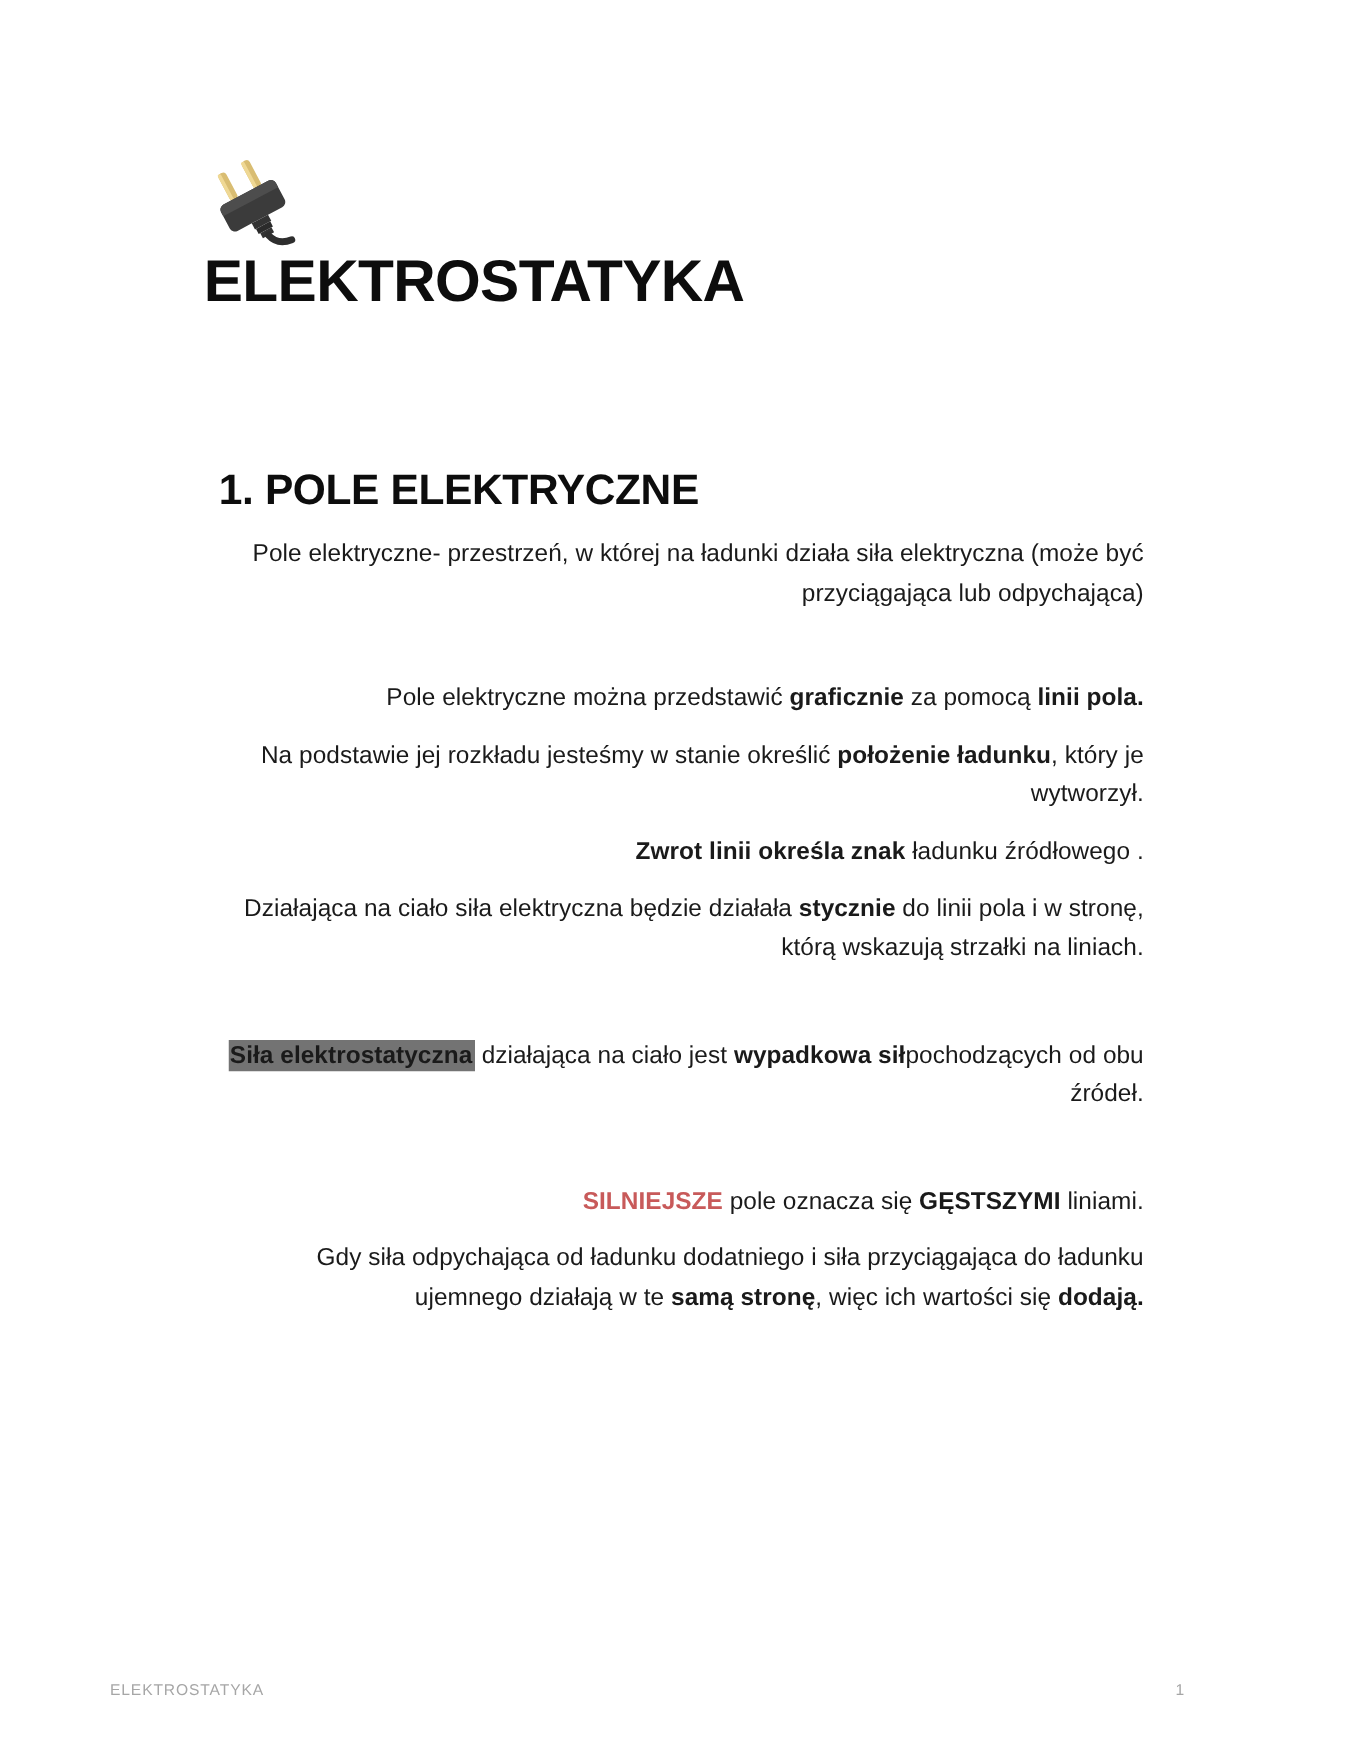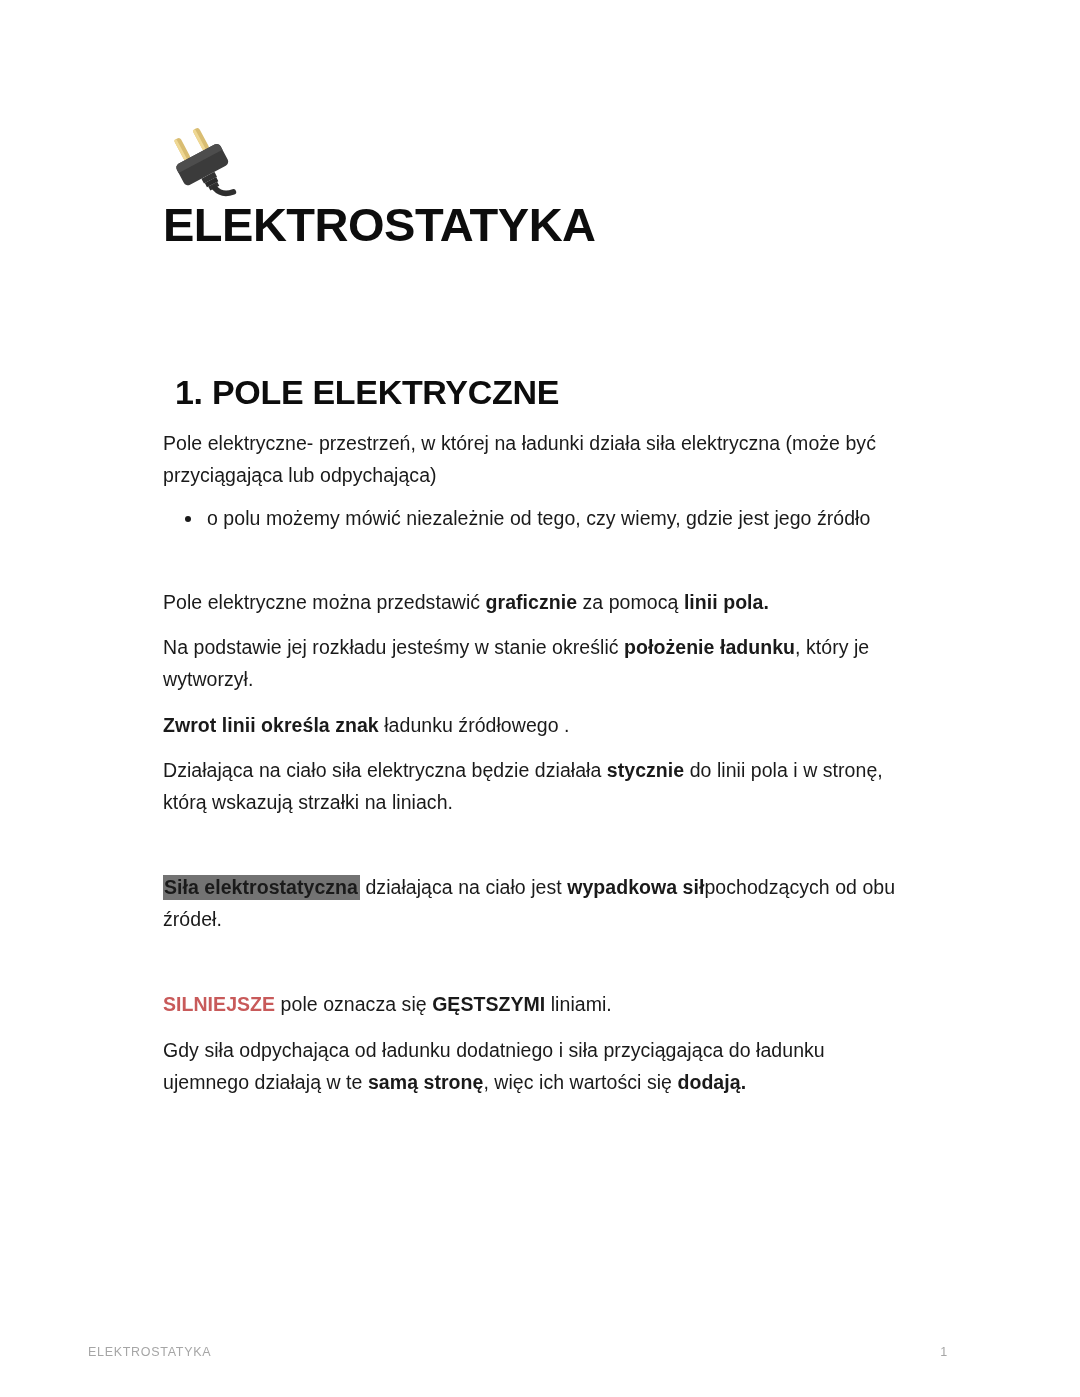--- a/index.html
+++ b/index.html
@@ -65,20 +65,21 @@
     line-height: 1.18;
     color: #0d0d0d;
   }
 
   p.para {
     font-size: 19.5px;
     line-height: 1.62;
     margin: 0 0 14px 0;
     color: #1a1a1a;
     letter-spacing: 0.05px;
+    text-align: right;
   }
 
   p.para.tight { margin-bottom: 12px; }
 
   ul.bullets {
     margin: 0 0 12px 0;
     padding-left: 44px;
     list-style: none;
   }
   ul.bullets li {
@@ -154,23 +155,20 @@
     </svg>
     <h1 class="doc-title">ELEKTROSTATYKA</h1>
   </div>
 
   <div class="content">
 
     <h2 class="section-heading">1. POLE ELEKTRYCZNE</h2>
 
     <p class="para tight">Pole elektryczne- przestrzeń, w której na ładunki działa siła elektryczna (może być przyciągająca lub odpychająca)</p>
 
-    <ul class="bullets">
-      <li>o polu możemy mówić niezależnie od tego, czy wiemy, gdzie jest jego źródło</li>
-    </ul>
 
     <div class="spacer-lg"></div>
 
     <p class="para">
       <span>Pole elektryczne można przedstawić </span><b>graficznie</b><span> za pomocą </span><b>linii pola.</b>
     </p>
 
     <p class="para">
       <span>Na podstawie jej rozkładu jesteśmy w stanie określić </span><b>położenie ładunku</b><span>, który je wytworzył.</span>
     </p>

